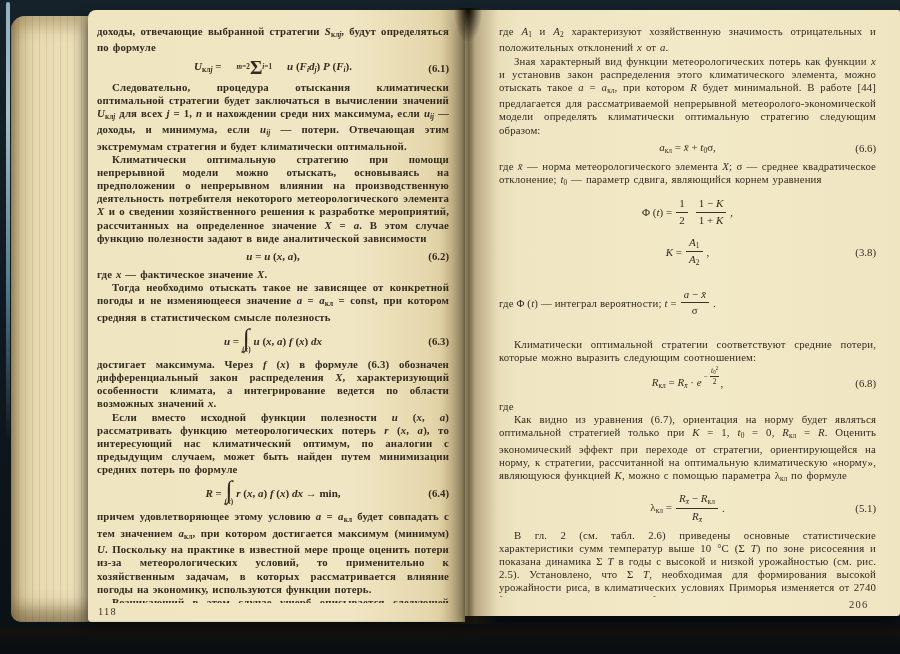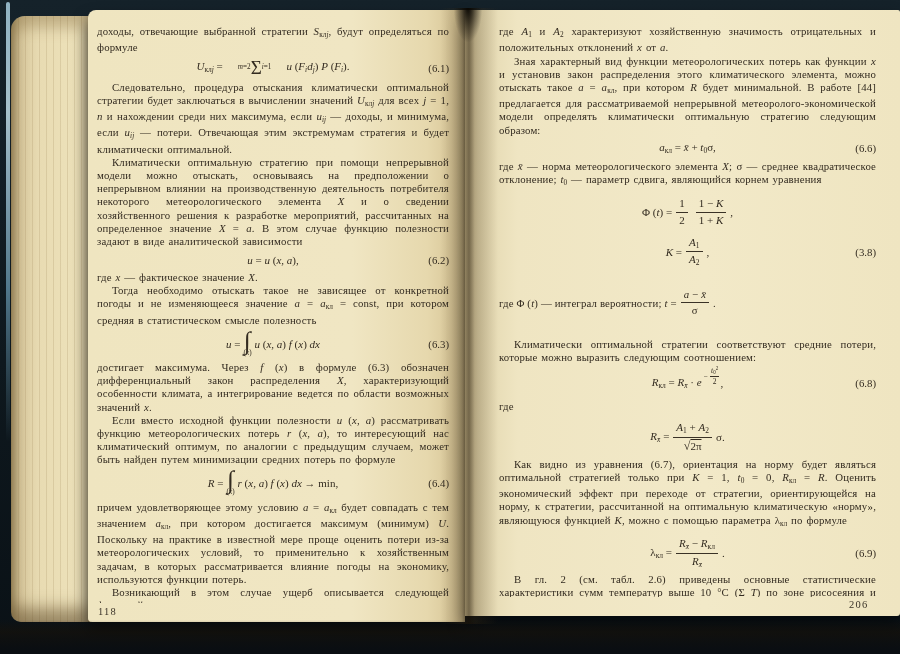--- a/index.html
+++ b/index.html
@@ -20,21 +20,21 @@
   .page-right{left:465px;width:435px;height:606px;border-radius:0 2px 3px 0;
     background:linear-gradient(90deg,#cdbd92 0%,#e2d6ae 3%,#efe5c2 12%,#f2e9c8 55%,#efe5c1 100%);
     box-shadow:0 10px 16px rgba(4,7,9,.7);}
   .gutter{position:absolute;left:440px;top:8px;width:58px;height:616px;z-index:2;
     background:linear-gradient(90deg,rgba(70,52,24,0) 0%,rgba(70,52,24,.26) 38%,rgba(35,24,8,.55) 50%,rgba(70,52,24,.28) 60%,rgba(70,52,24,0) 100%);}
   .gutter::before{content:"";position:absolute;left:14px;top:0;width:28px;height:34px;
     background:radial-gradient(ellipse at 50% 0%, rgba(8,6,2,.95) 0%, rgba(8,6,2,0) 72%);}
   .bottom-vignette{position:absolute;left:0;right:0;bottom:0;height:34px;z-index:4;
     background:linear-gradient(180deg,rgba(10,14,18,0) 0%,rgba(24,17,8,.55) 35%,#0a0e12 85%);}
   .col{position:absolute;z-index:3;}
-  .col-left{left:97px;top:25px;width:352px;height:578px;overflow:hidden;}
+  .col-left{left:97px;top:25px;width:352px;height:578px;overflow:hidden;font-weight:bold;}
   .col-right{left:499px;top:25px;width:377px;height:572px;overflow:hidden;}
   .jp{margin:0;text-align:justify;font-size:10.8px;line-height:13.15px;letter-spacing:.15px;word-spacing:1px;}
   .ind{text-indent:15px;}
   sub{font-size:68%;vertical-align:-.3em;letter-spacing:0;}
   sup{font-size:68%;vertical-align:.5em;letter-spacing:0;}
   .eq{position:relative;display:flex;justify-content:center;align-items:center;margin:4px 0;font-size:11px;min-height:15px;}
   .eqnum{position:absolute;right:0;top:50%;transform:translateY(-50%);font-size:10.8px;}
   .sum{display:inline-flex;flex-direction:row;align-items:center;margin:0 15px;line-height:1;}
   .sum .lim{font-size:7.2px;line-height:1.1;}
   .sum .sym{font-size:19px;line-height:.95;}
@@ -169,39 +169,31 @@
           <span class="fn"><i>t</i><sub>0</sub><sup>2</sup></span>
           <span class="fd">2</span>
         </span>
       </span>
       <span>,</span>
       <span class="eqnum">(6.8)</span>
     </div>
 
     <p class="jp">где</p>
 
-    <div class="eq" style="margin-top:8px;">
-      <span><i>R</i><sub><i>x̄</i></sub> =</span>
-      <span class="frac">
-        <span class="fn"><i>A</i><sub>1</sub> + <i>A</i><sub>2</sub></span>
-        <span class="fd"><span class="radsym">√</span><span class="radicand">2π</span></span>
-      </span>
-      <span>σ.</span>
-    </div>
 
     <p class="jp ind">Как видно из уравнения (6.7), ориентация на норму будет являться оптимальной стратегией только при <i>K</i> = 1, <i>t</i><sub>0</sub> = 0, <i>R</i><sub>кл</sub> = <i>R</i>. Оценить экономический эффект при переходе от стратегии, ориентирующейся на норму, к стратегии, рассчитанной на оптимальную климатическую «норму», являющуюся функцией <i>K</i>, можно с помощью параметра λ<sub>кл</sub> по формуле</p>
 
     <div class="eq" style="margin-top:7px;justify-content:center;">
       <span>λ<sub>кл</sub> =</span>
       <span class="frac">
         <span class="fn"><i>R</i><sub><i>x̄</i></sub> − <i>R</i><sub>кл</sub></span>
         <span class="fd"><i>R</i><sub><i>x̄</i></sub></span>
       </span>
       <span>.</span>
-      <span class="eqnum">(6.9)</span>
+      <span class="eqnum">(5.1)</span>
     </div>
 
     <p class="jp ind">В гл. 2 (см. табл. 2.6) приведены основные статистические характеристики сумм температур выше 10 °C (Σ <i>T</i>) по зоне рисосеяния и показана динамика Σ <i>T</i> в годы с высокой и низкой урожайностью (см. рис. 2.5). Установлено, что Σ <i>T</i>, необходимая для формирования высокой урожайности риса, в климатических условиях Приморья изменяется от 2740 °C (ст. Анучино) до 2900 °C (ст. Свиягино). Соответственно низкая урожайность формируется при Σ  от 2260 до 2420 °C (ст. Астраханка и Новосельское). Для отыскания климатически оптимальной стратегии по непрерывной</p>
   </div>
 
   <div class="pn pn-left">118</div>
   <div class="pn pn-right">206</div>
 
   <div class="gutter"></div>
   <div class="bottom-vignette"></div>

